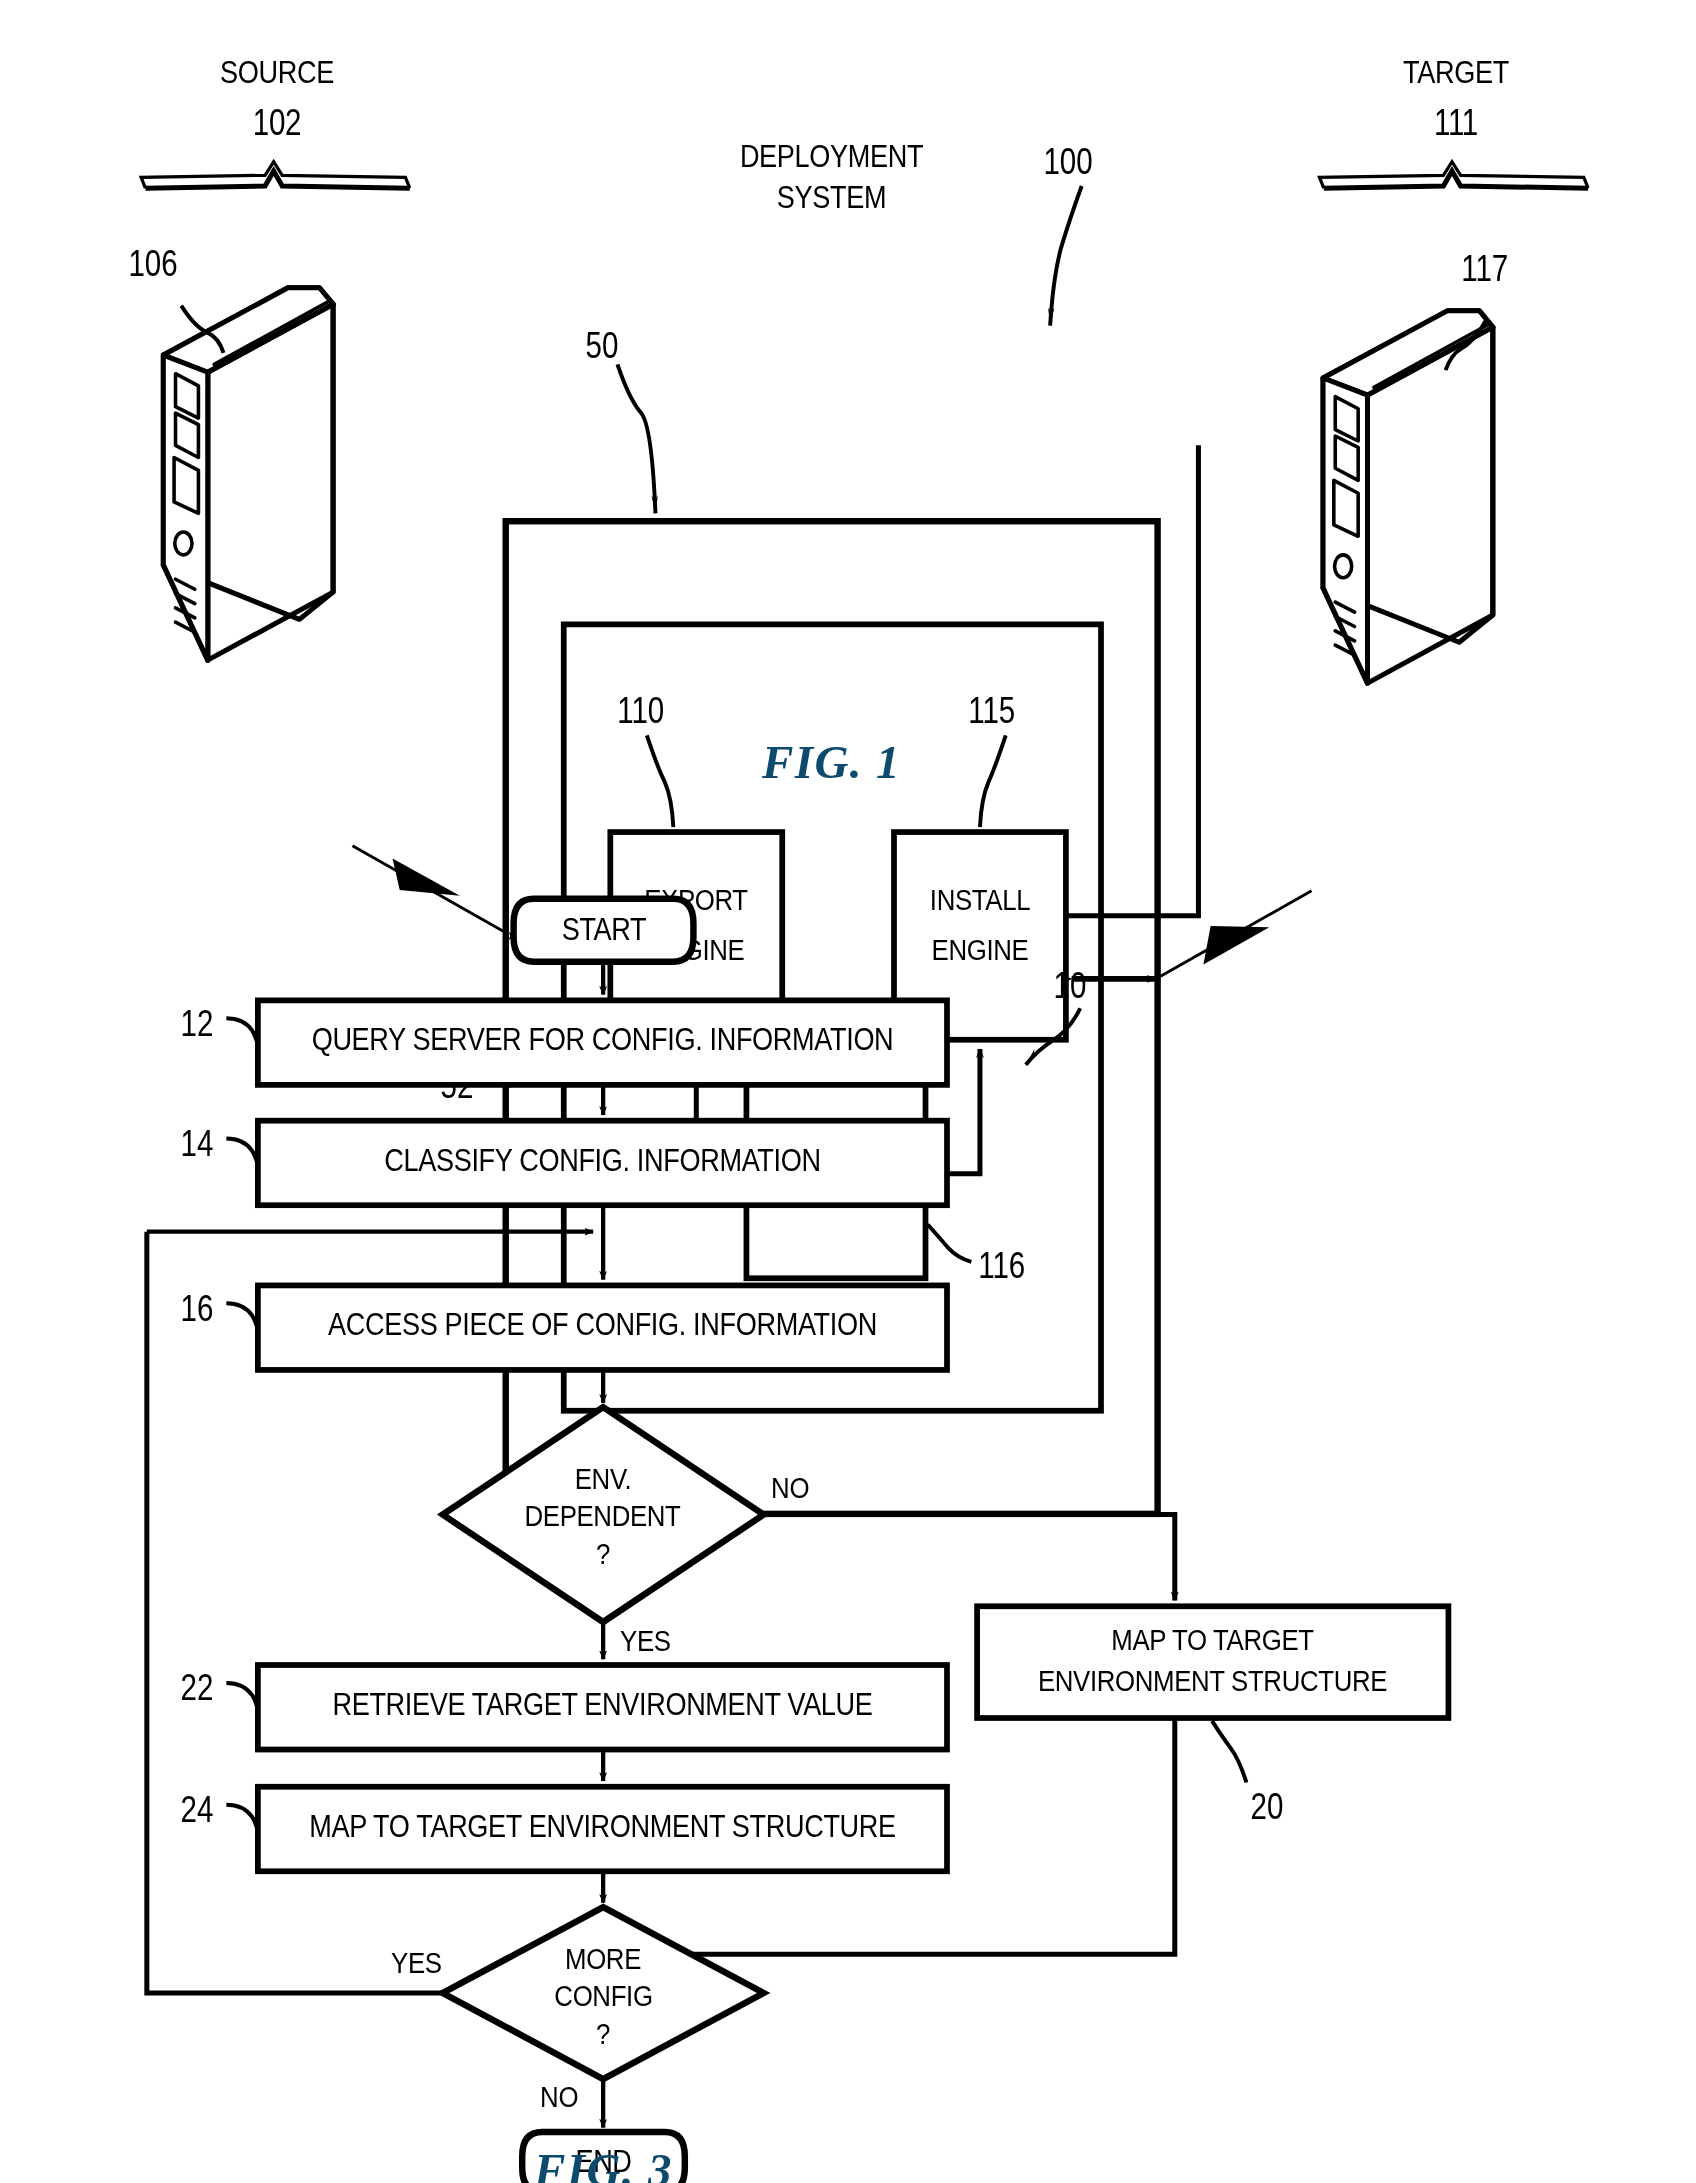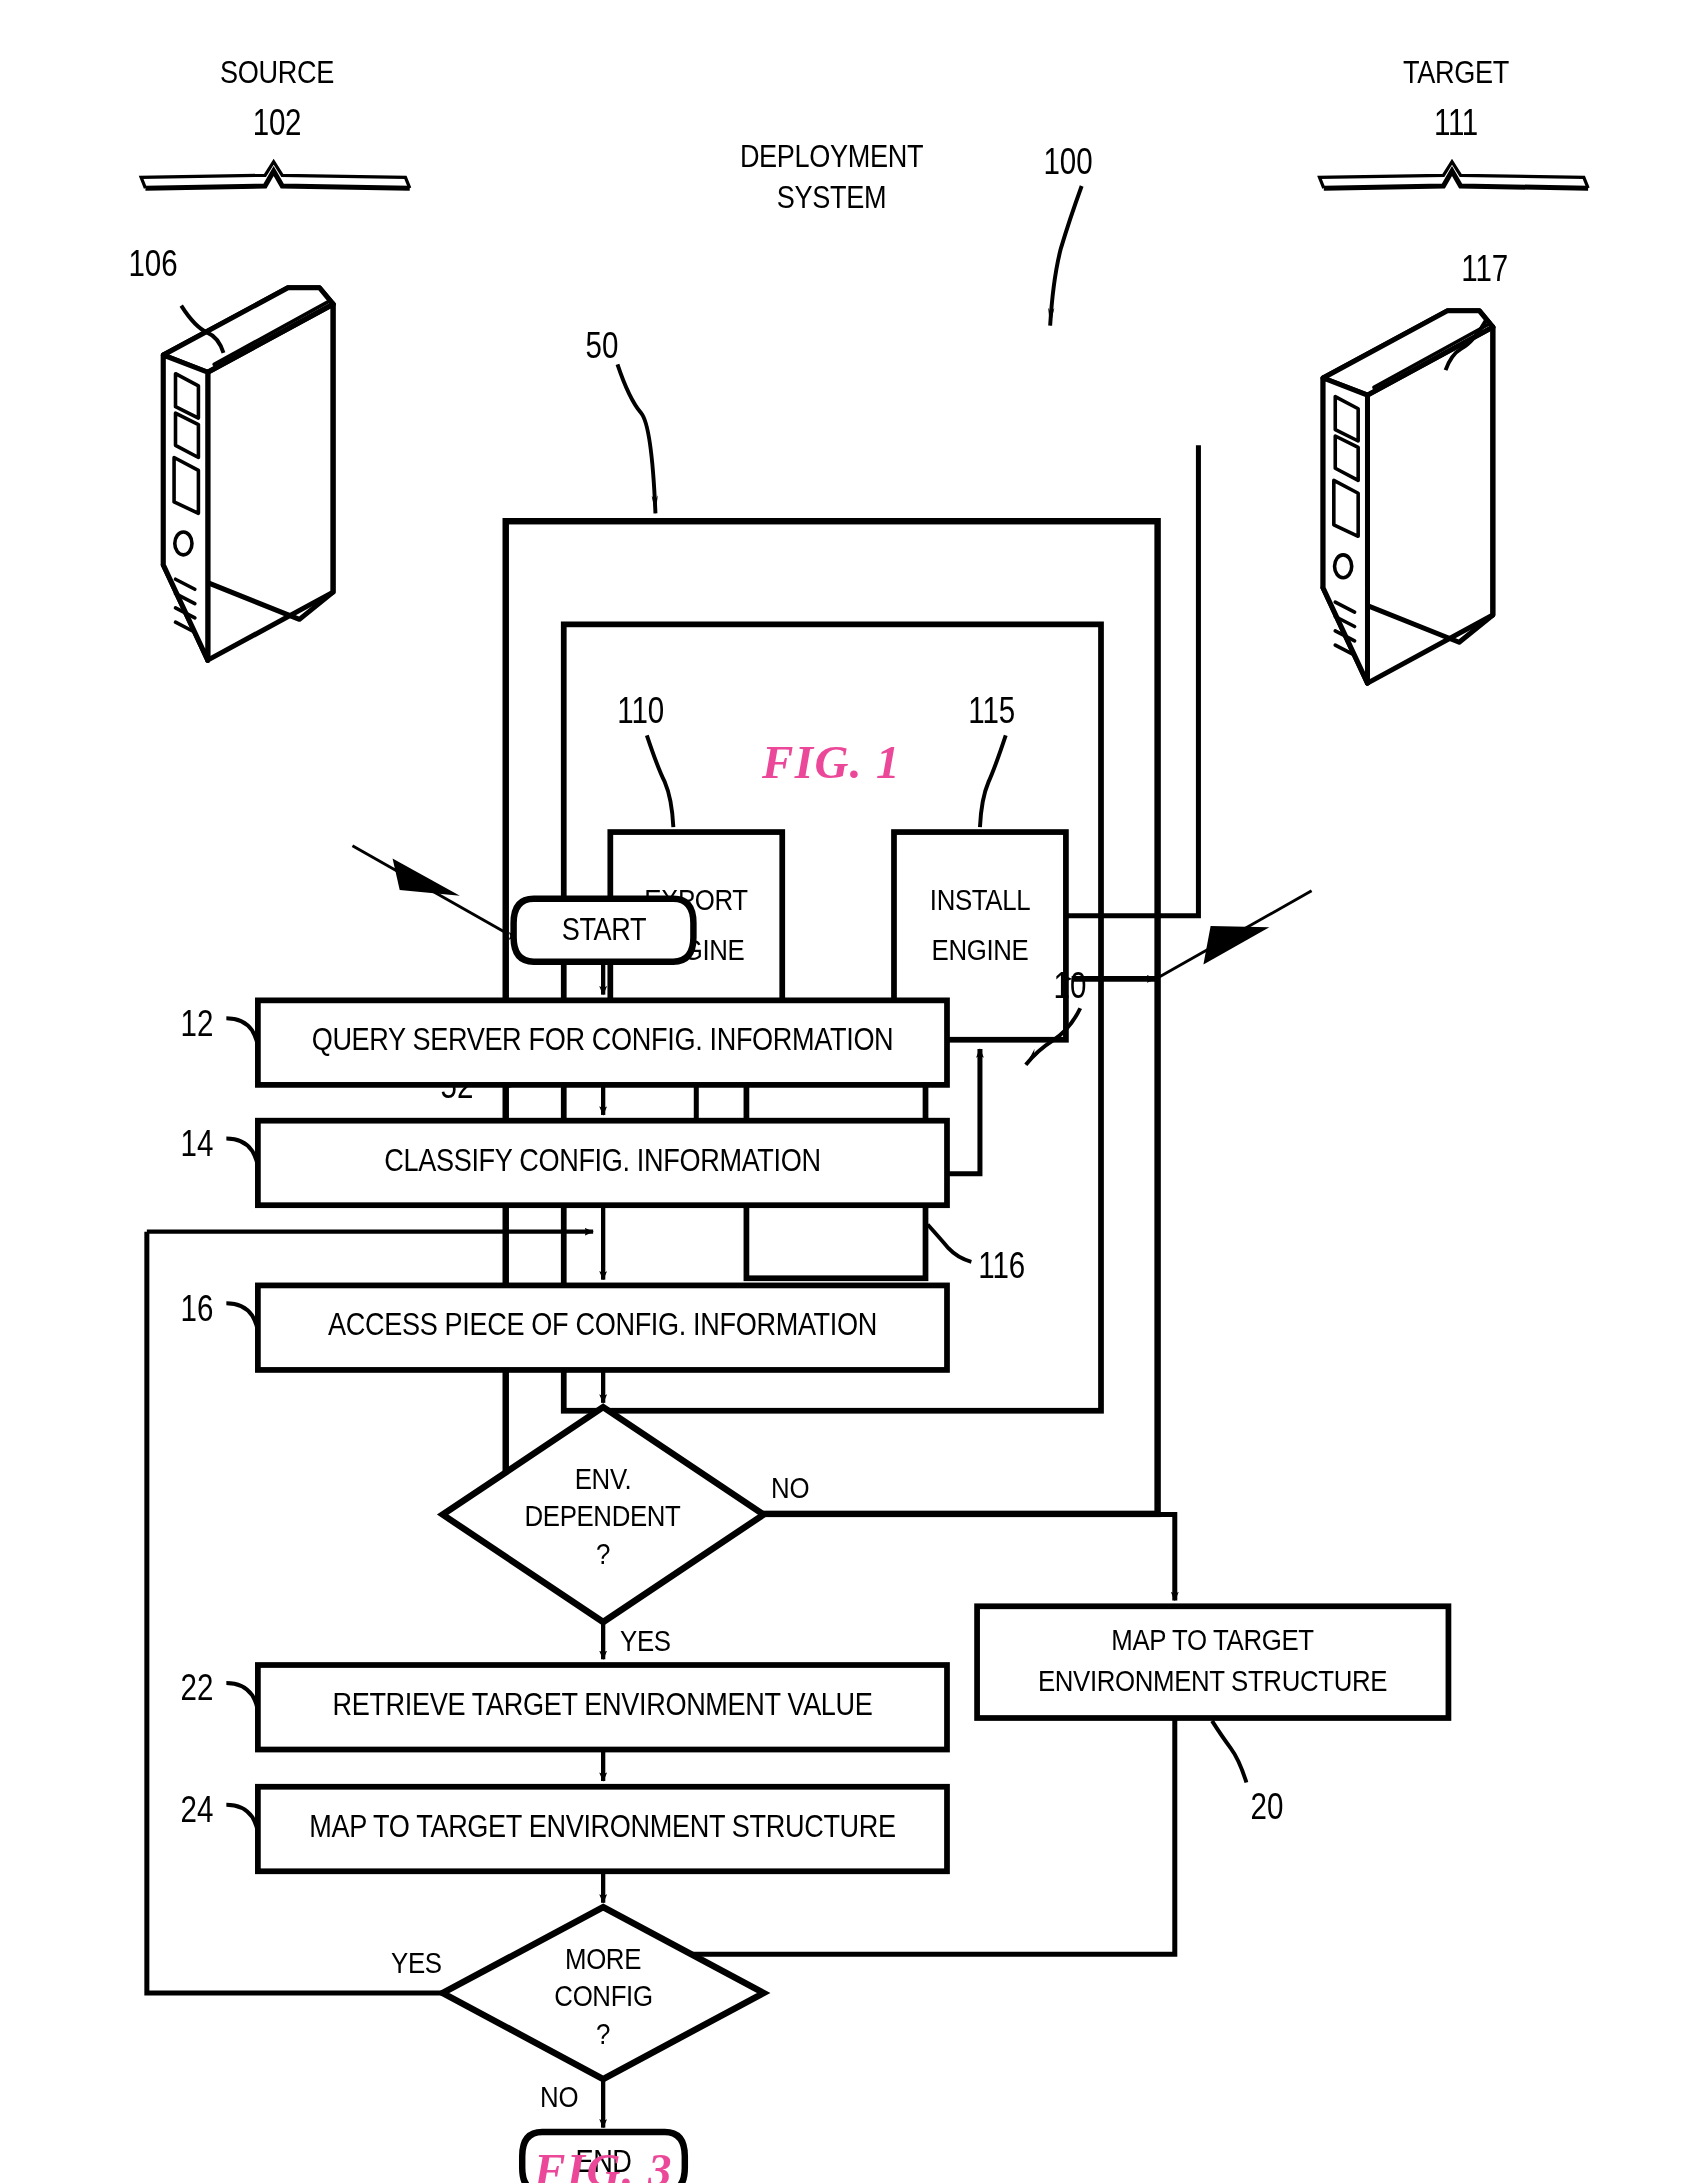--- a/index.html
+++ b/index.html
@@ -37,21 +37,21 @@
     letter-spacing: -0.4px;
     transform: scaleX(0.86);
     transform-origin: center center;
   }
   .lbl.center { text-align: center; }
   .figcap {
     position: absolute;
     font-family: "Liberation Serif", serif;
     font-style: italic;
     font-weight: 700;
-    color: #ec4899;
+    color: #0c4a6e;
     white-space: pre;
     letter-spacing: 1.4px;
   }
   .refnum {
     position: absolute;
     font-family: "Liberation Sans", sans-serif;
     white-space: pre;
     color: #000;
     transform: scaleX(0.82);
     transform-origin: center center;

